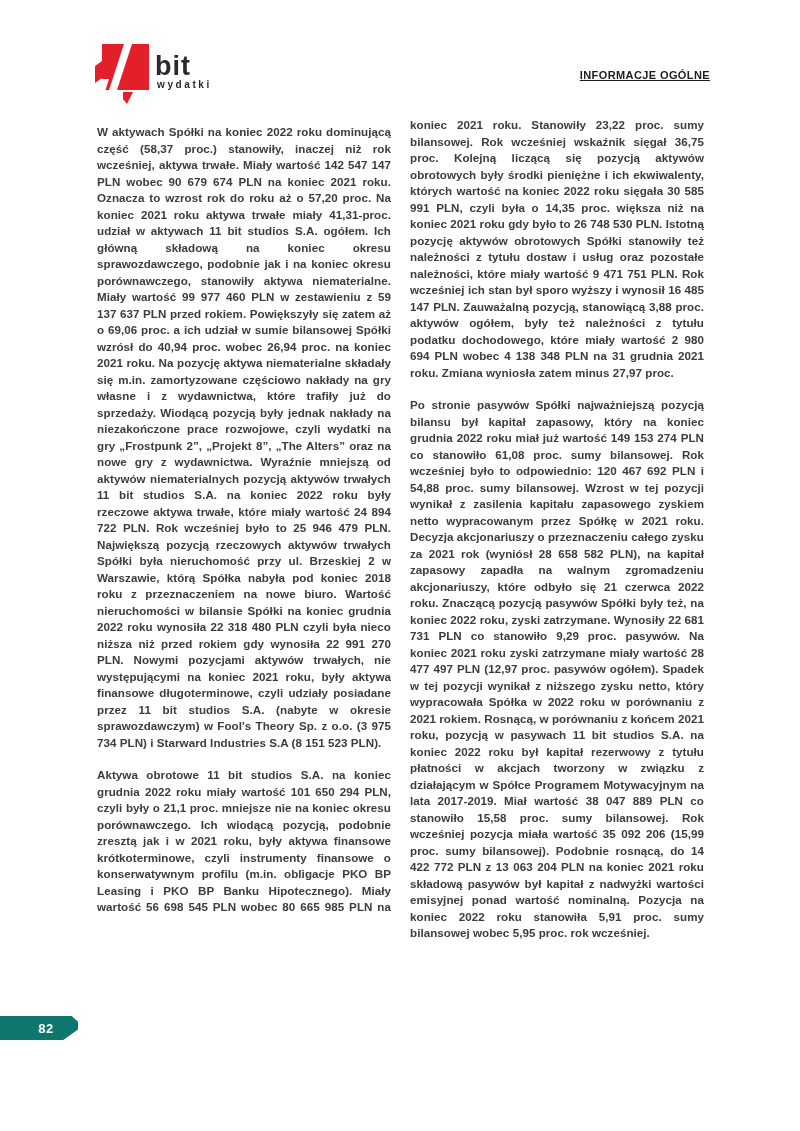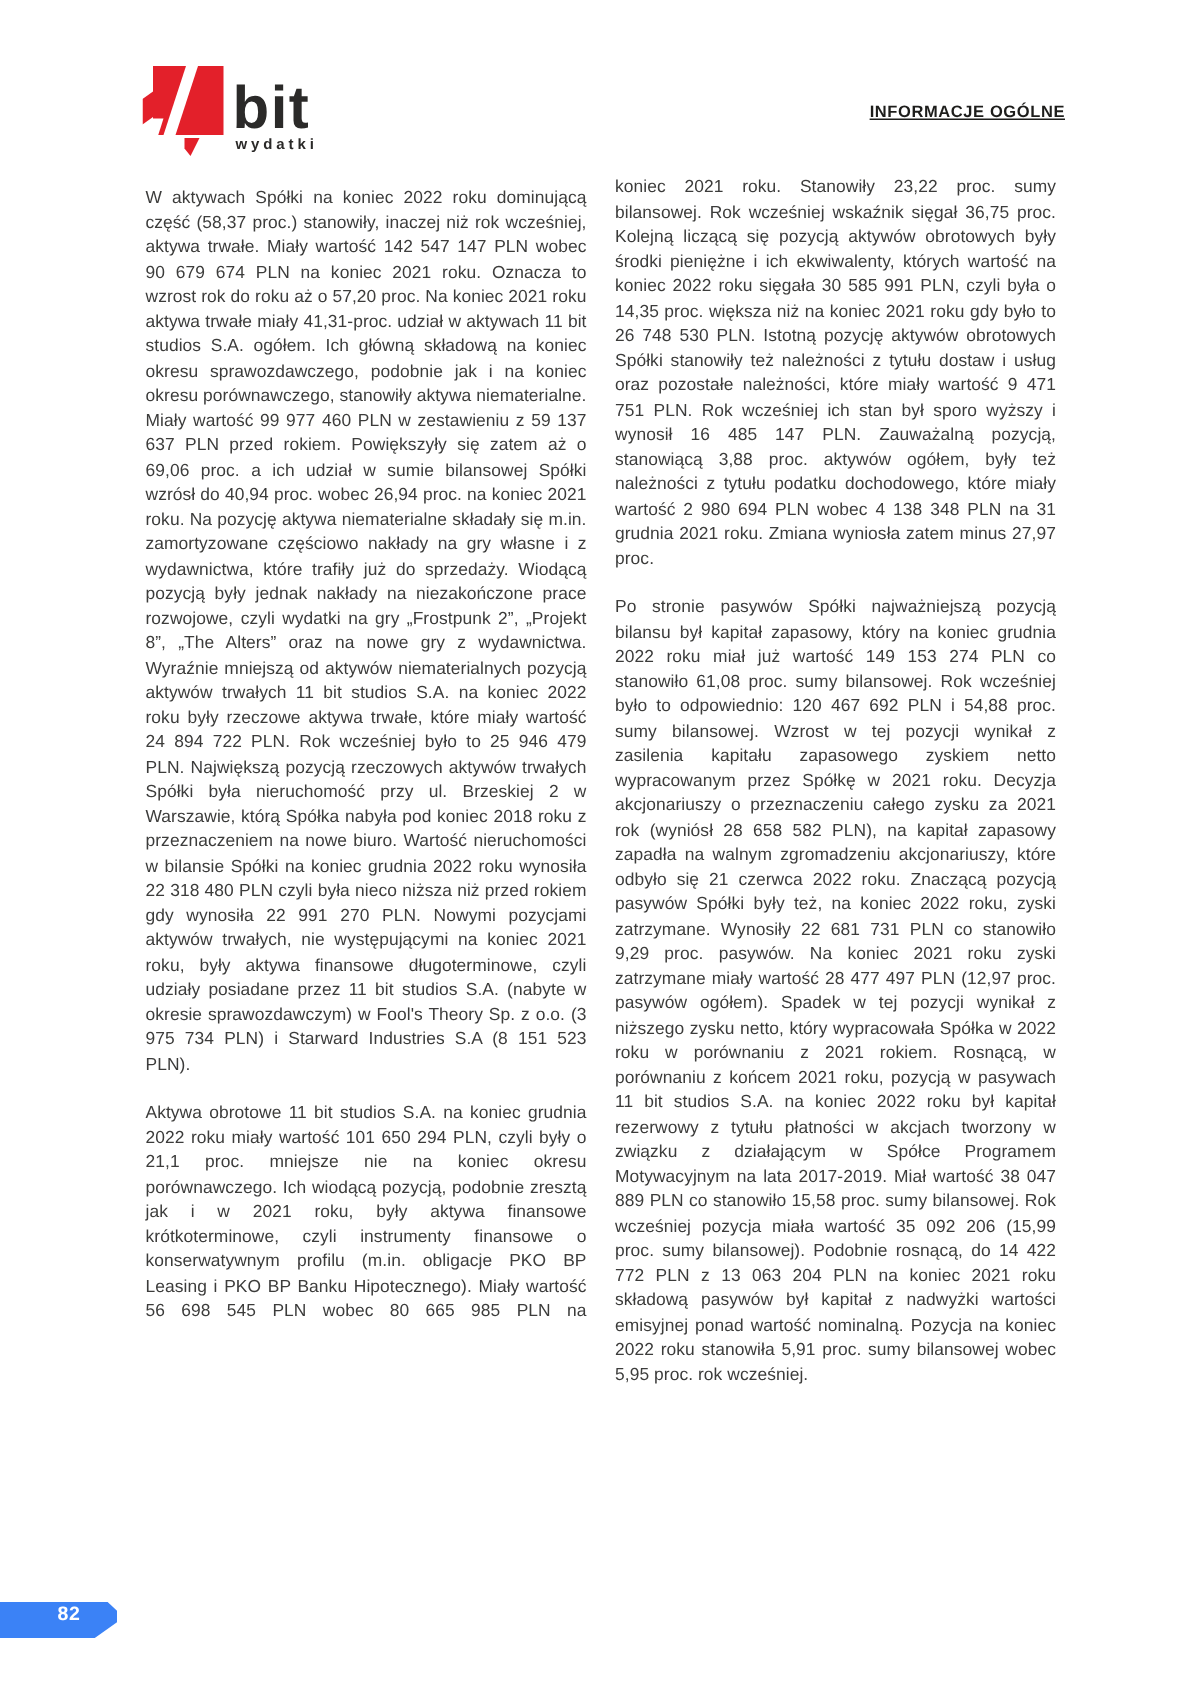--- a/index.html
+++ b/index.html
@@ -20,21 +20,21 @@
     left: 95px;
     top: 44px;
     width: 130px;
     height: 62px;
     display: flex;
     align-items: flex-start;
   }
   .logo-mark { width: 56px; height: 62px; flex: 0 0 auto; }
   .logo-text { margin-left: 4px; margin-top: 10px; }
   .logo-bit {
-    font-size: 40px;
+    font-size: 27px;
     font-weight: 800;
     letter-spacing: 1px;
     line-height: 0.9;
     color: #2b2a29;
   }
   .logo-studios {
     font-size: 10px;
     font-weight: 700;
     letter-spacing: 2.6px;
     color: #2b2a29;
@@ -52,44 +52,46 @@
     text-decoration: underline;
   }
 
   
   .columns {
     position: absolute;
     left: 97px;
     top: 117px;
     width: 607px;
     display: flex;
+    font-weight: bold;
   }
   .col { width: 294px; }
   .col-left { margin-right: 19px; margin-top: 7px; }
   .col p {
     font-size: 11.6px;
     line-height: 16.5px;
     color: #3c3c3b;
     text-align: justify;
     letter-spacing: 0.05px;
     margin-bottom: 16px;
   }
   .col p.cont { text-align-last: justify; }
   .col p:last-child { margin-bottom: 0; }
 
   
   .page-badge {
     position: absolute;
     left: 0;
-    top: 1068px;
+    top: 1016px;
     width: 78px;
     height: 24px;
-    background: #3b82f6;
+    background: #0f766e;
     clip-path: polygon(0 0, 92% 0, 100% 24%, 100% 56%, 81% 100%, 0 100%);
     display: flex;
+    align-items: center;
     justify-content: center;
   }
   .page-badge span {
     color: #ffffff;
     font-size: 13px;
     font-weight: 700;
     padding-left: 14px;
     letter-spacing: 0.5px;
   }
   .footer-title {

